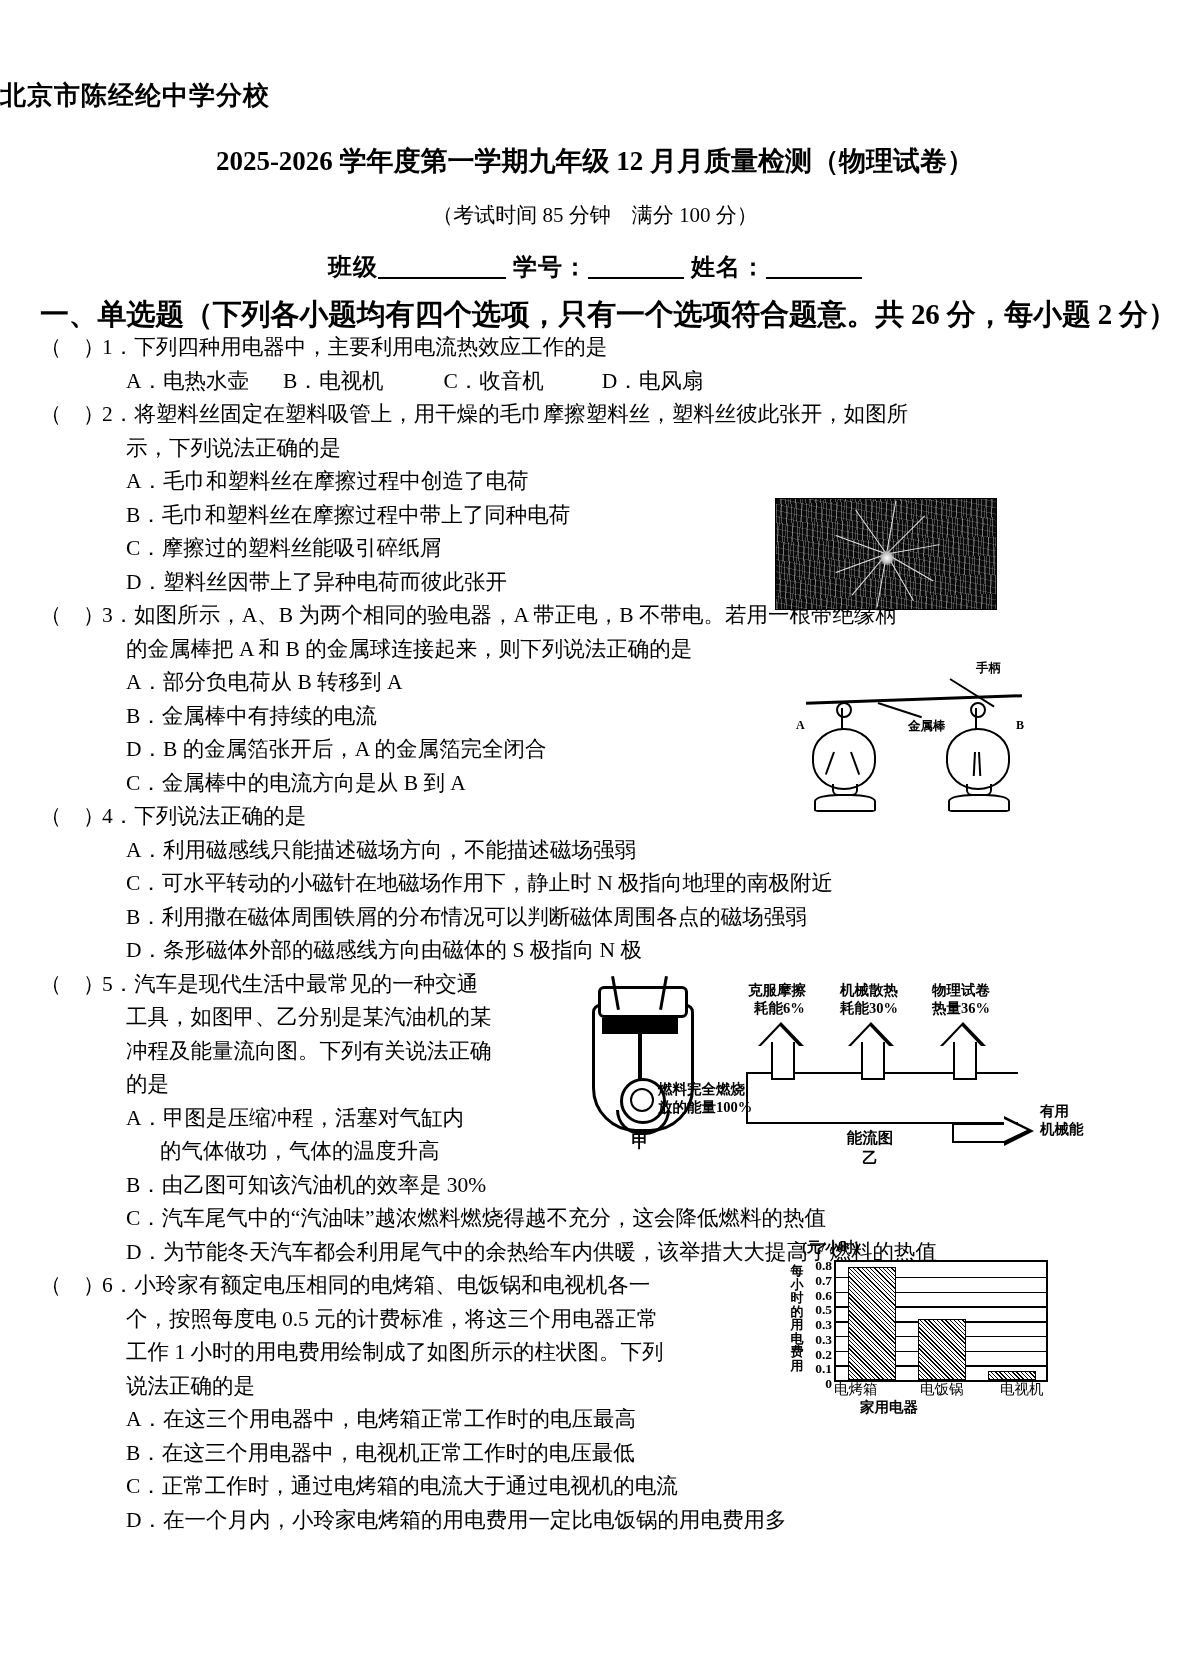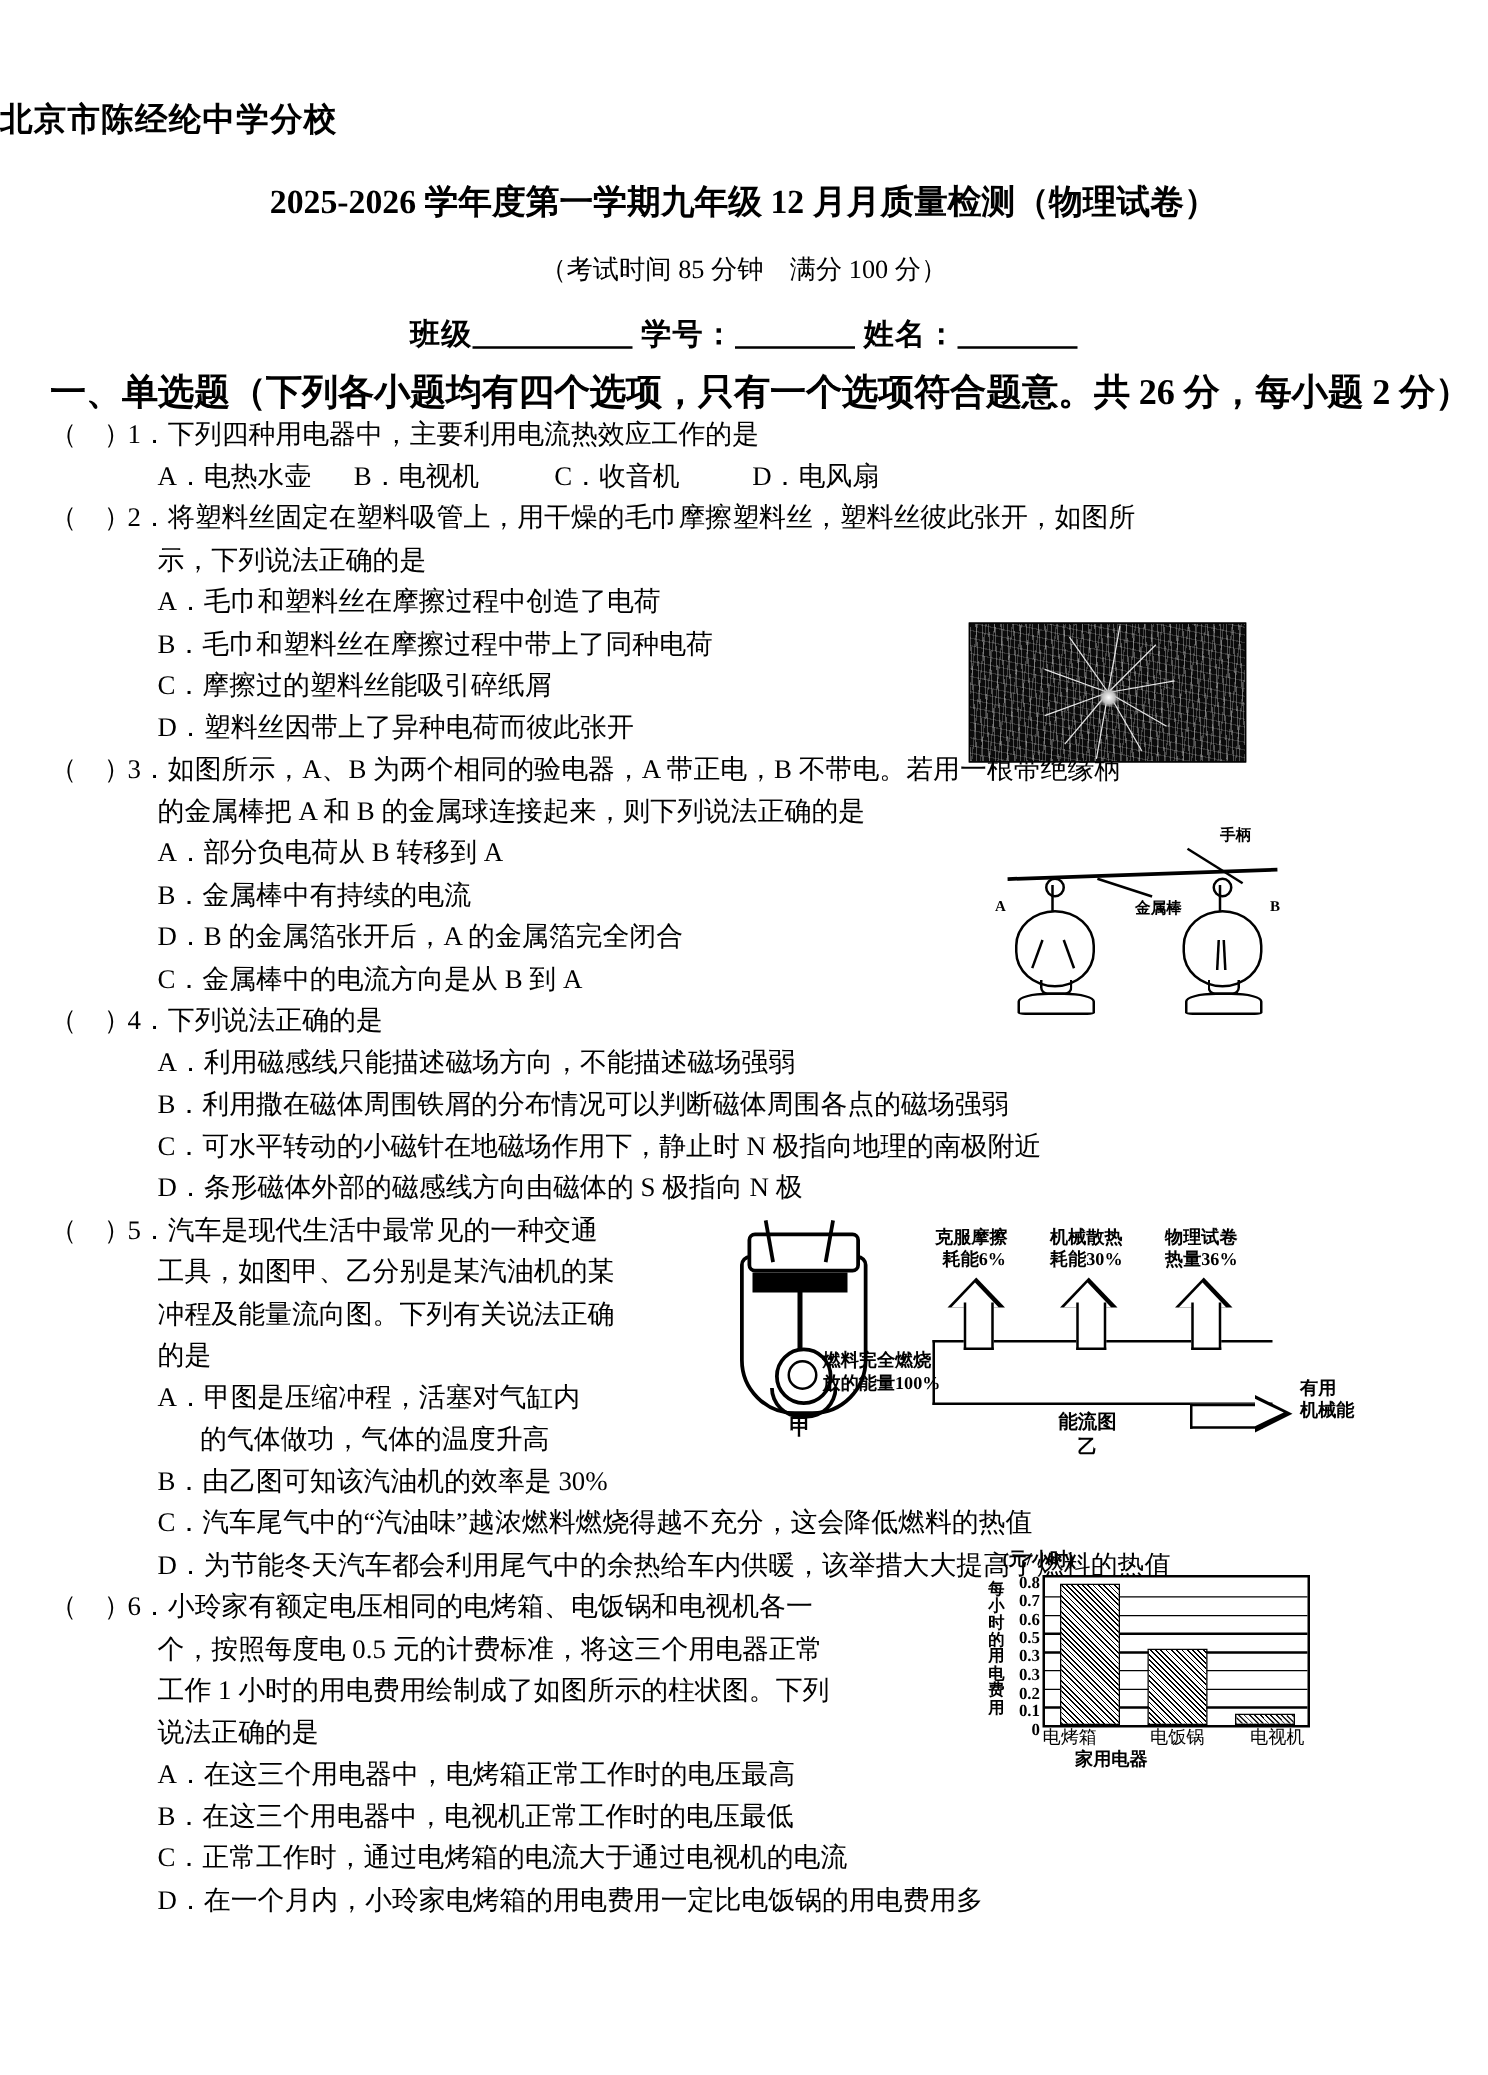--- a/index.html
+++ b/index.html
@@ -245,24 +245,24 @@
     </div>
 
     <div class="q">
       <div class="qline">
         <span class="paren">（　）</span><span>4．</span><span>下列说法正确的是</span>
       </div>
       <div class="qline">
         <span class="indent-opt"></span><span class="opt-lbl">A．</span><span>利用磁感线只能描述磁场方向，不能描述磁场强弱</span>
       </div>
       <div class="qline">
+        <span class="indent-opt"></span><span class="opt-lbl">C．</span><span>可水平转动的小磁针在地磁场作用下，静止时 N 极指向地理的南极附近</span>
+      </div>
+      <div class="qline">
         <span class="indent-opt"></span><span class="opt-lbl">B．</span><span>利用撒在磁体周围铁屑的分布情况可以判断磁体周围各点的磁场强弱</span>
-      </div>
-      <div class="qline">
-        <span class="indent-opt"></span><span class="opt-lbl">C．</span><span>可水平转动的小磁针在地磁场作用下，静止时 N 极指向地理的南极附近</span>
       </div>
       <div class="qline">
         <span class="indent-opt"></span><span class="opt-lbl">D．</span><span>条形磁体外部的磁感线方向由磁体的 S 极指向 N 极</span>
       </div>
     </div>
 
     <div class="q">
       <div class="qline">
         <span class="paren">（　）</span><span>5．</span><span>汽车是现代生活中最常见的一种交通</span>
       </div>

